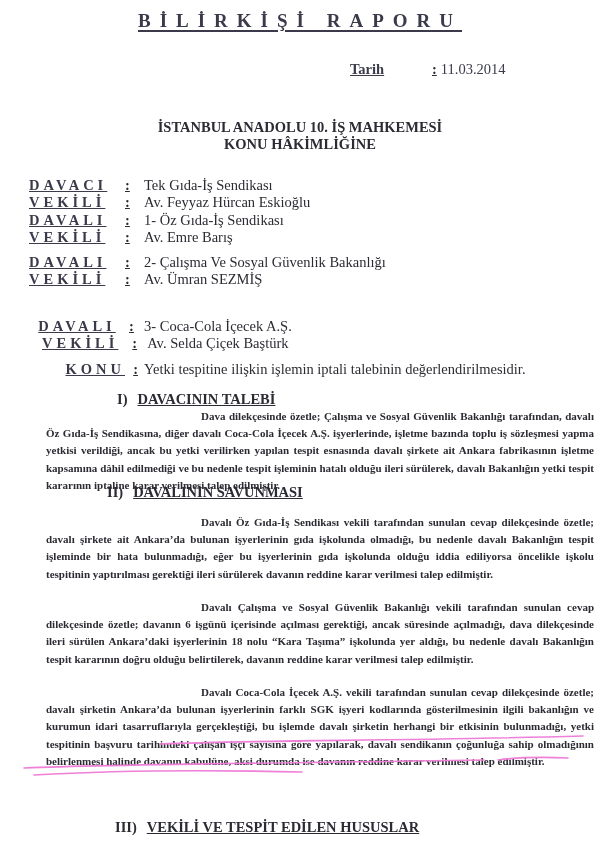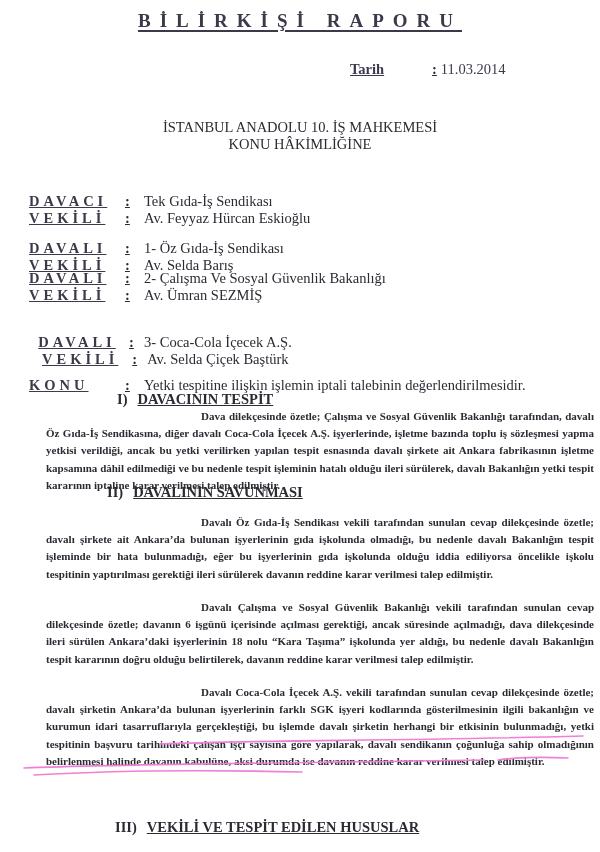--- a/index.html
+++ b/index.html
@@ -16,24 +16,24 @@
   }
   .doc-title span { text-decoration: underline; text-decoration-thickness: 2px; text-underline-offset: 3px; }
 
   .meta { position: absolute; left: 350px; font-size: 14.5px; line-height: 17px; }
   .meta .k { display: inline-block; width: 82px; font-weight: bold; text-decoration: underline; color: #3a3a4a; white-space: pre; }
   .meta .c { font-weight: bold; text-decoration: underline; margin-right: 4px; }
   .meta .v { color: #3a3a4a; }
 
   .court {
     position: absolute; top: 119px; left: 0; width: 600px; text-align: center;
-    font-size: 14.5px; font-weight: normal; line-height: 17px; color: #2b2b33;
+    font-size: 14.5px; font-weight: bold; line-height: 17px; color: #2b2b33;
   }
 
-  .party { position: absolute; left: 29px; font-size: 14.5px; line-height: 17px; margin-top: 16px; }
+  .party { position: absolute; left: 29px; font-size: 14.5px; line-height: 17px; }
   .party .row { white-space: nowrap; }
   .party .lbl {
     display: inline-block; width: 96px; font-weight: bold; letter-spacing: 4px;
     text-decoration: underline; color: #3a3a4a; white-space: pre;
   }
   .party .colon { display: inline-block; width: 13px; font-weight: bold; text-decoration: underline; }
   .party .val { color: #2b2b33; margin-left: 6px; }
 
   .section-head {
     position: absolute; font-size: 14.5px; font-weight: bold; color: #2b2b33;
@@ -63,41 +63,41 @@
   <div class="court">
     <div>İSTANBUL ANADOLU 10. İŞ MAHKEMESİ</div>
     <div>KONU HÂKİMLİĞİNE</div>
   </div>
 
   <div class="party" style="top:177px;">
     <div class="row"><span class="lbl">DAVACI</span><span class="colon">:</span><span class="val">Tek Gıda-İş Sendikası</span></div>
     <div class="row"><span class="lbl">VEKİLİ</span><span class="colon">:</span><span class="val">Av. Feyyaz Hürcan Eskioğlu</span></div>
   </div>
 
-  <div class="party" style="top:224px;">
+  <div class="party" style="top:212px;">
     <div class="row"><span class="lbl">DAVALI</span><span class="colon">:</span><span class="val">1- Öz Gıda-İş Sendikası</span></div>
-    <div class="row"><span class="lbl">VEKİLİ</span><span class="colon">:</span><span class="val">Av. Selda Barış</span></div>
+    <div class="row"><span class="lbl">VEKİLİ</span><span class="colon">:</span><span class="val">Av. Emre Barış</span></div>
   </div>
 
   <div class="party" style="top:254px;">
     <div class="row"><span class="lbl">DAVALI</span><span class="colon">:</span><span class="val">2- Çalışma Ve Sosyal Güvenlik Bakanlığı</span></div>
     <div class="row"><span class="lbl">VEKİLİ</span><span class="colon">:</span><span class="val">Av. Ümran SEZMİŞ</span></div>
   </div>
 
   <div class="party" style="top:318px;text-align:center;">
     <div class="row"><span class="lbl">DAVALI</span><span class="colon">:</span><span class="val">3- Coca-Cola İçecek A.Ş.</span></div>
     <div class="row"><span class="lbl">VEKİLİ</span><span class="colon">:</span><span class="val">Av. Selda Çiçek Baştürk</span></div>
   </div>
 
-  <div class="party" style="top:361px;">
+  <div class="party" style="top:361px;text-align:right;">
     <div class="row"><span class="lbl">KONU</span><span class="colon">:</span><span class="val">Yetki tespitine ilişkin işlemin iptali talebinin değerlendirilmesidir.</span></div>
   </div>
 
   <div class="section-head" style="top:391px; left:117px;">
-    <span class="num">I)</span><span class="title">DAVACININ TESPİT</span>
+    <span class="num">I)</span><span class="title">DAVACININ TALEBİ</span>
   </div>
   <div class="para p1" style="top:408px;">Dava dilekçesinde özetle; Çalışma ve Sosyal Güvenlik Bakanlığı tarafından, davalı Öz Gıda-İş Sendikasına, diğer davalı Coca-Cola İçecek A.Ş. işyerlerinde, işletme bazında toplu iş sözleşmesi yapma yetkisi verildiği, ancak bu yetki verilirken yapılan tespit esnasında davalı şirkete ait Ankara fabrikasının işletme kapsamına dâhil edilmediği ve bu nedenle tespit işleminin hatalı olduğu ileri sürülerek, davalı Bakanlığın yetki tespit kararının iptaline karar verilmesi talep edilmiştir.</div>
 
   <div class="section-head" style="top:484px; left:107px;">
     <span class="num">II)</span><span class="title">DAVALININ SAVUNMASI</span>
   </div>
   <div class="para p1" style="top:514px;">Davalı Öz Gıda-İş Sendikası vekili tarafından sunulan cevap dilekçesinde özetle; davalı şirkete ait Ankara’da bulunan işyerlerinin gıda işkolunda olmadığı, bu nedenle davalı Bakanlığın tespit işleminde bir hata bulunmadığı, eğer bu işyerlerinin gıda işkolunda olduğu iddia ediliyorsa öncelikle işkolu tespitinin yaptırılması gerektiği ileri sürülerek davanın reddine karar verilmesi talep edilmiştir.</div>
   <div class="para p1" style="top:599px;">Davalı Çalışma ve Sosyal Güvenlik Bakanlığı vekili tarafından sunulan cevap dilekçesinde özetle; davanın 6 işgünü içerisinde açılması gerektiği, ancak süresinde açılmadığı, dava dilekçesinde ileri sürülen Ankara’daki işyerlerinin 18 nolu “Kara Taşıma” işkolunda yer aldığı, bu nedenle davalı Bakanlığın tespit kararının doğru olduğu belirtilerek, davanın reddine karar verilmesi talep edilmiştir.</div>
   <div class="para p1" style="top:684px;">Davalı Coca-Cola İçecek A.Ş. vekili tarafından sunulan cevap dilekçesinde özetle; davalı şirketin Ankara’da bulunan işyerlerinin farklı SGK işyeri kodlarında gösterilmesinin ilgili bakanlığın ve kurumun idari tasarruflarıyla gerçekleştiği, bu işlemde davalı şirketin herhangi bir etkisinin bulunmadığı, yetki tespitinin başvuru tarihindeki çalışan işçi sayısına göre yapılarak, davalı sendikanın çoğunluğa sahip olmadığının belirlenmesi halinde davanın kabulüne, aksi durumda ise davanın reddine karar verilmesi talep edilmiştir.</div>
 

